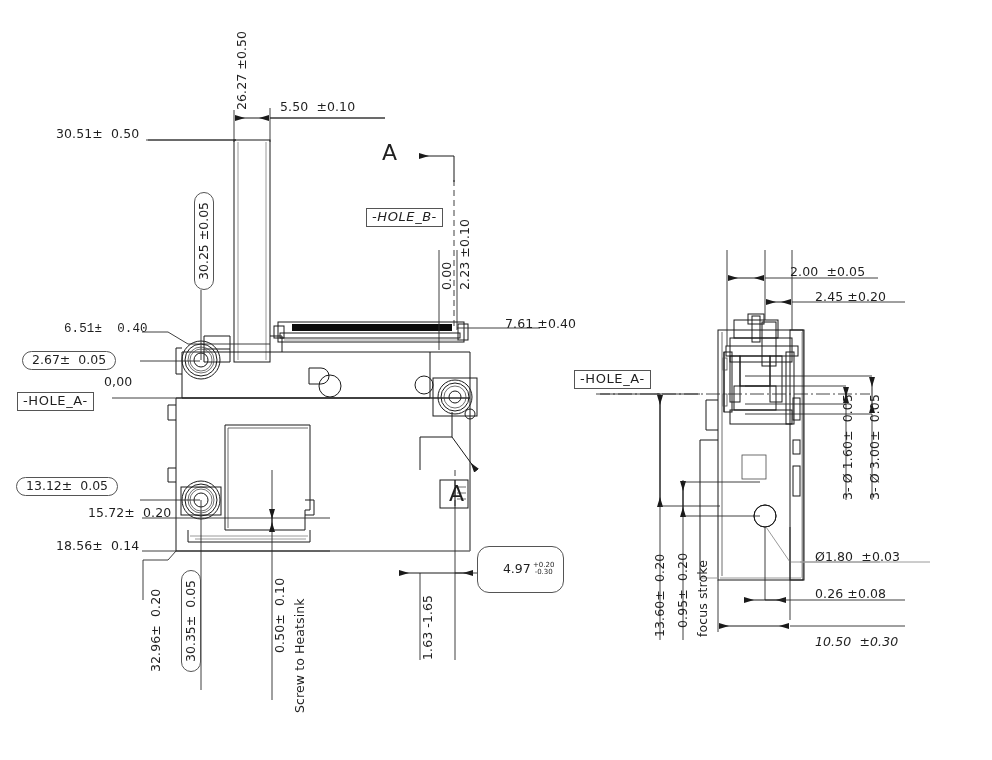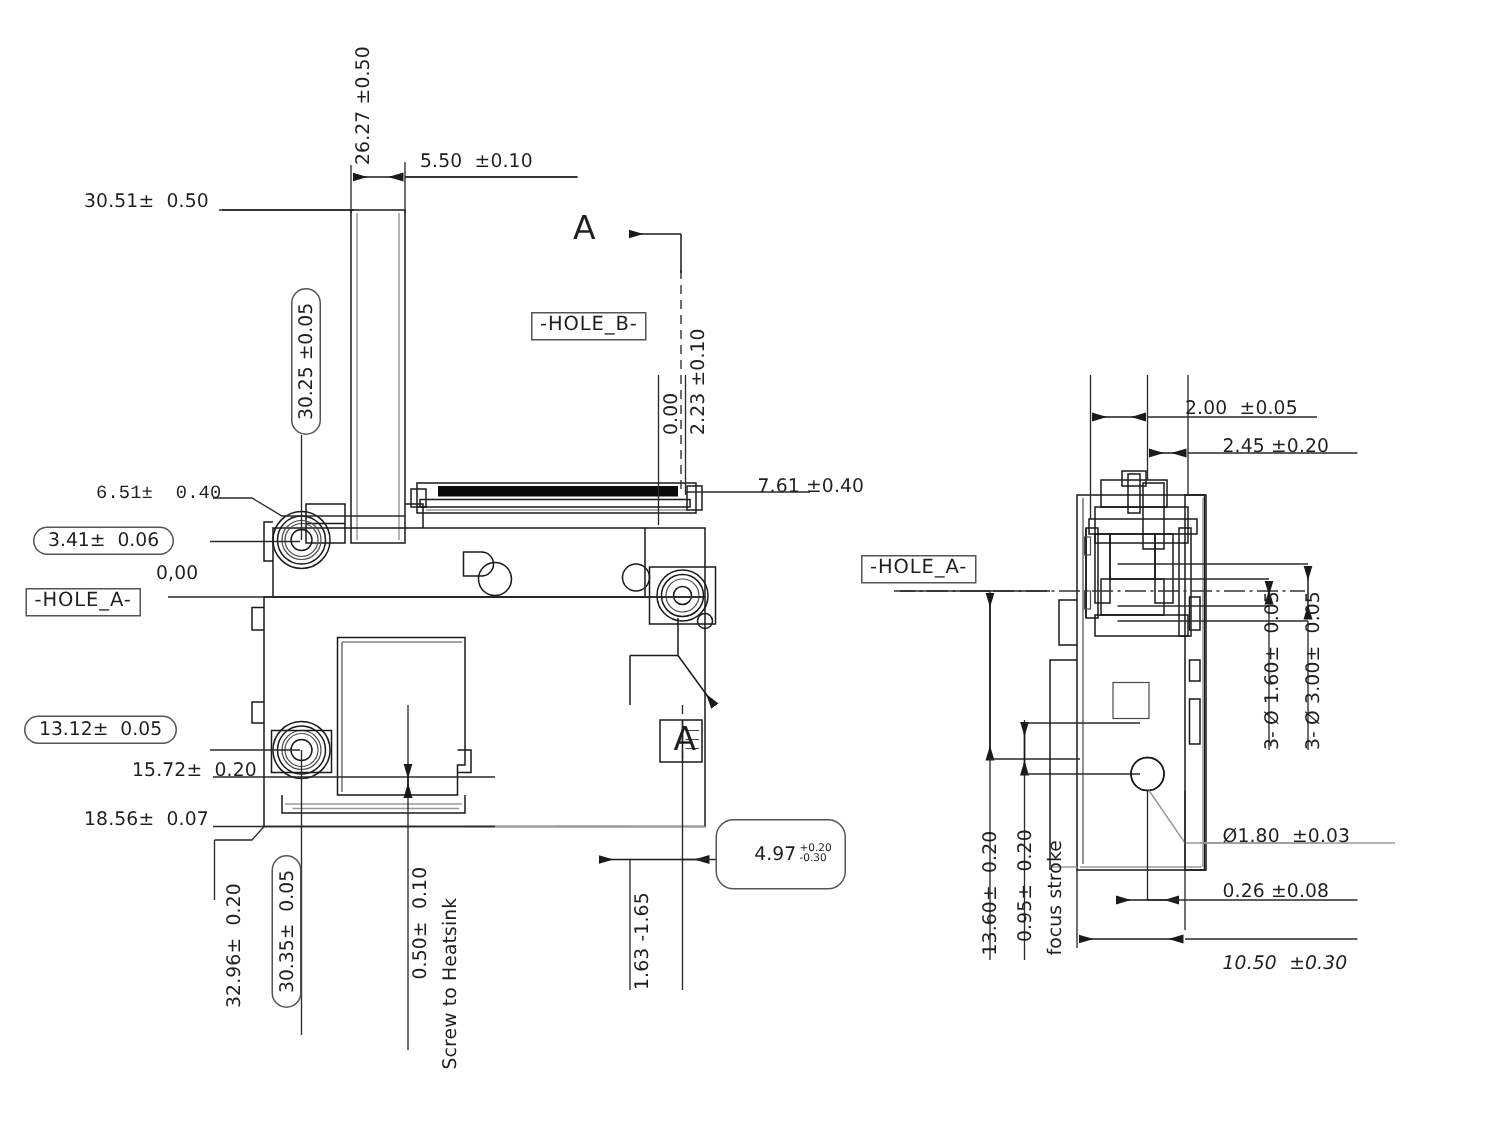--- a/index.html
+++ b/index.html
@@ -75,21 +75,21 @@
     transform-origin: 0 0;
     transform: rotate(-90deg);
     border-radius: 14px;
     padding: 2px 9px 2px 9px;
   }
   .tolstack {
     display: inline-block;
     vertical-align: middle;
     font-size: 7px;
     line-height: 1.02;
-    text-align: left;
+    text-align: center;
     position: relative;
     top: -0.5px;
   }
   .viewmark {
     position: absolute;
     font-family: "DejaVu Sans", sans-serif;
     font-size: 22px;
     color: #1f1f1f;
     line-height: 1;
   }
@@ -367,49 +367,49 @@
   <div class="dimtext rot90" style="left:236px; top:110px;">26.27 ±0.50</div>
 
   <div class="dimtext" style="left:280px; top:101px;">5.50  ±0.10</div>
 
   <div class="dimtext" style="left:56px; top:128px;">30.51±  0.50</div>
 
   <div class="pillbox vert" style="left:194px; top:290px;">30.25 ±0.05</div>
 
   <div class="dimtext" style="left:64px; top:323px;font-family:Liberation Mono, monospace;">6.51±  0.40</div>
 
-  <div class="pillbox" style="left:22px; top:351px;">3.41±  0.06</div>
+  <div class="pillbox" style="left:22px; top:351px;">2.67±  0.05</div>
 
   <div class="dimtext" style="left:104px; top:376px;">0,00</div>
 
   <div class="boxlabel" style="left:17px; top:392px;">-HOLE_A-</div>
 
   <div class="pillbox" style="left:16px; top:477px;text-align:center;">13.12±  0.05</div>
 
   <div class="dimtext" style="left:56px; top:507px;margin-left:32px;">15.72±  0.20</div>
 
-  <div class="dimtext" style="left:56px; top:540px;">18.56±  0.07</div>
+  <div class="dimtext" style="left:56px; top:540px;">18.56±  0.14</div>
 
   <div class="dimtext rot90" style="left:150px; top:672px;">32.96±  0.20</div>
 
   <div class="pillbox vert" style="left:181px; top:672px;">30.35±  0.05</div>
 
   <div class="dimtext rot90" style="left:274px; top:653px;">0.50±  0.10</div>
 
   <div class="dimtext rot90" style="left:294px; top:713px;">Screw to Heatsink</div>
 
   <div class="dimtext rot90" style="left:441px; top:290px;">0.00</div>
 
   <div class="dimtext rot90" style="left:459px; top:290px;">2.23 ±0.10</div>
 
   <div class="dimtext" style="left:505px; top:318px;">7.61 ±0.40</div>
 
   <div class="dimtext rot90" style="left:422px; top:660px;">1.63 -1.65</div>
 
-  <div class="boxlabel" style="left:354px; top:208px;">-HOLE_B-</div>
+  <div class="boxlabel" style="left:366px; top:208px;font-style:italic;">-HOLE_B-</div>
 
   <div class="viewmark" style="left:382px; top:142px;">A</div>
 
   <div class="viewmark" style="left:449px; top:483px;">A</div>
 
   <div class="pillbox" style="left:477px; top:546px;">
     <span>4.97</span><span class="tolstack">&nbsp;<span>+0.20</span><br>&nbsp;<span>-0.30</span></span>
   </div>
 
   <div class="boxlabel" style="left:574px; top:370px;">-HOLE_A-</div>

